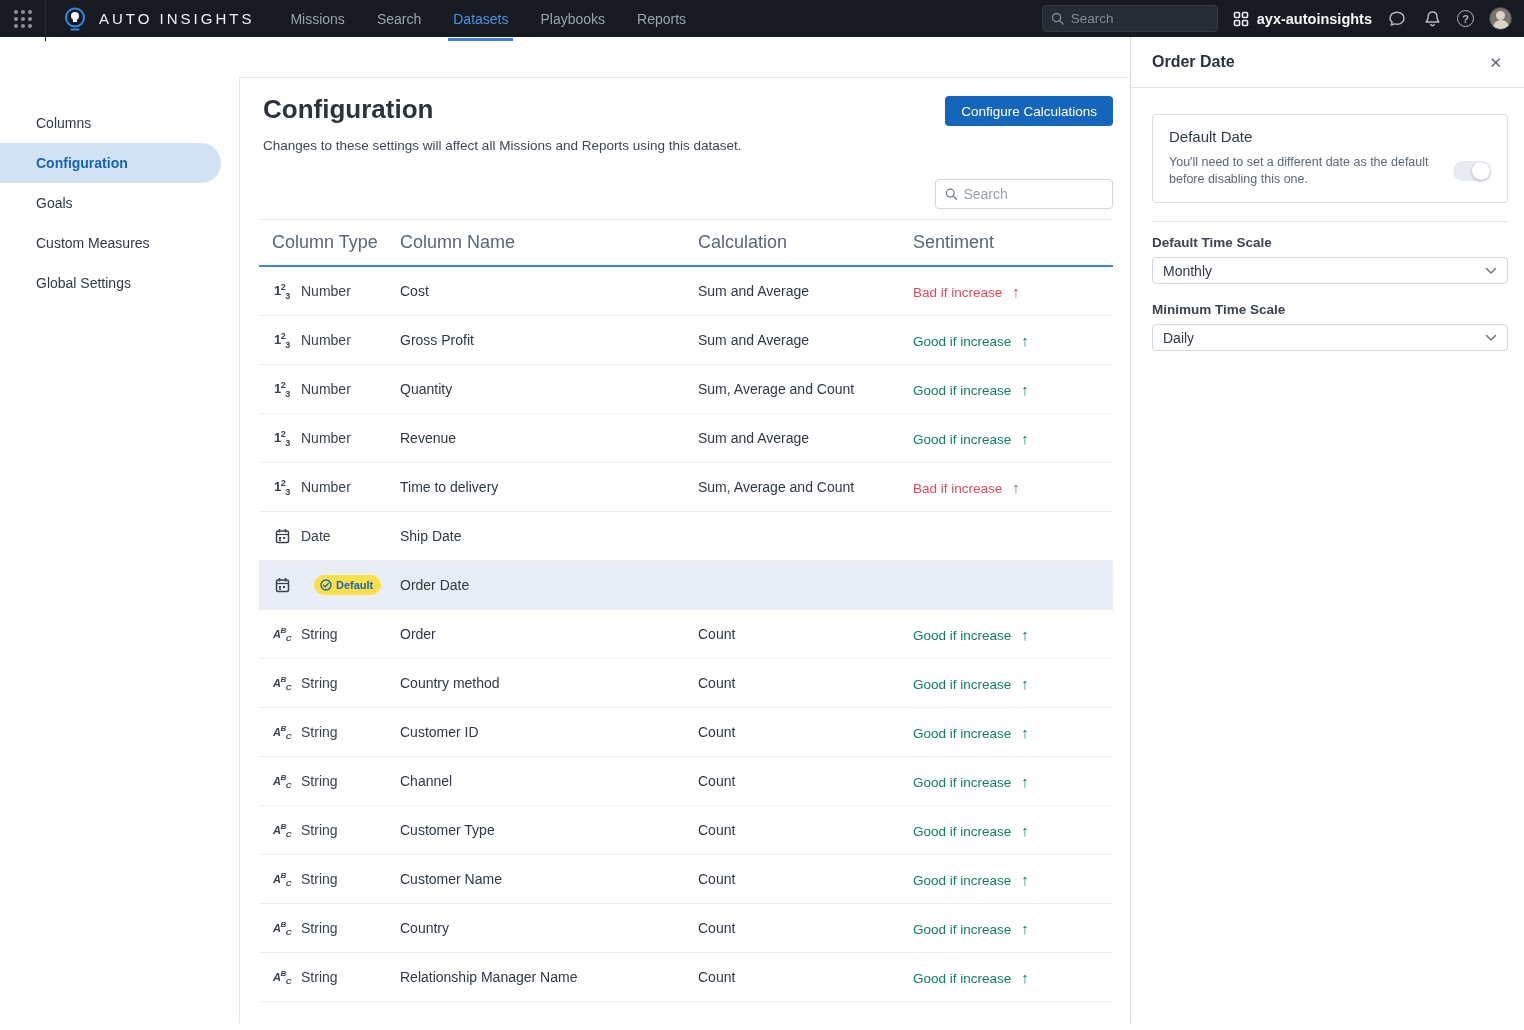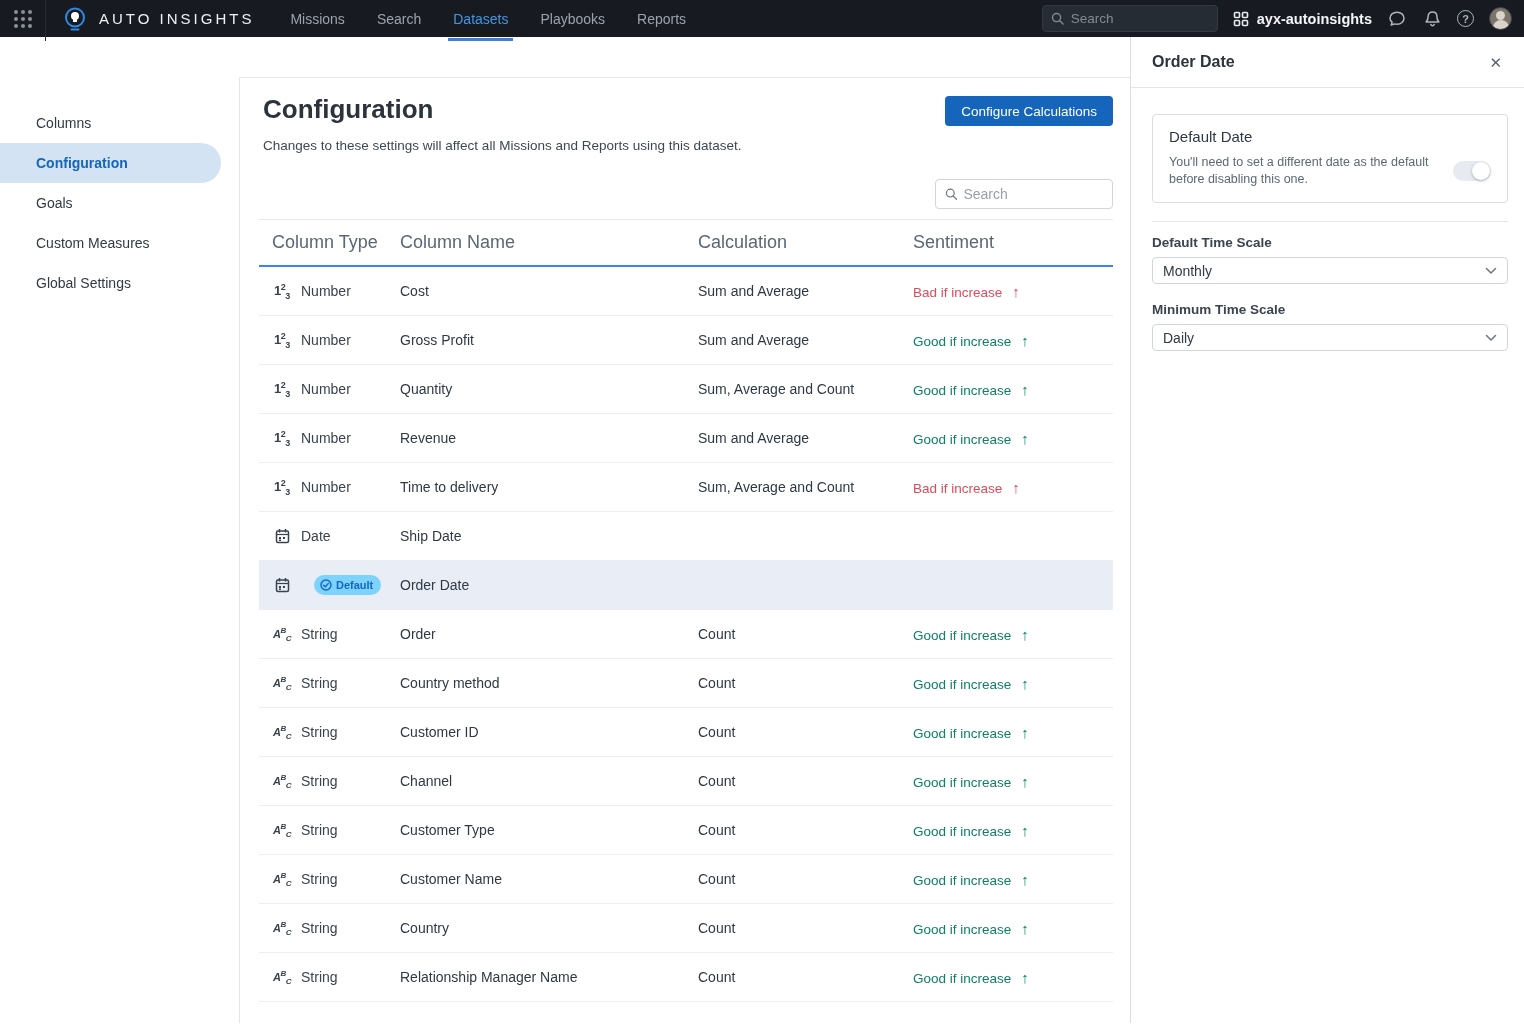--- a/index.html
+++ b/index.html
@@ -75,21 +75,21 @@
   .t-row{ height:49px; border-bottom:1px solid var(--row-border); font-size:14px; color:var(--text); cursor:pointer; }
   .t-row.hl{ background:var(--row-hl); }
   .type-cell{ display:flex; align-items:center; gap:9px; color:#39434e; }
   .type-icon{ width:20px; display:flex; justify-content:center; align-items:center; flex:none; }
   .ni{ font-size:13px; font-weight:700; white-space:nowrap; letter-spacing:-0.5px; }
   .ni .sp{ font-size:9px; vertical-align:super; }
   .ni .sb{ font-size:9px; vertical-align:sub; }
   .si{ font-size:11px; font-weight:700; white-space:nowrap; letter-spacing:-0.5px;font-style:italic; }
   .si .sp{ font-size:8px; vertical-align:super; }
   .si .sb{ font-size:8px; vertical-align:sub; }
-  .default-badge{ display:inline-flex; align-items:center; gap:4px; background:#7dd3fc; color:#1566c0;
+  .default-badge{ display:inline-flex; align-items:center; gap:4px; background:#fde047; color:#1566c0;
     font-size:11px; font-weight:700; border-radius:10px; height:20px; padding:0 8px 0 6px; margin-left:13px; }
   .sent-cell{ font-size:13.5px; }
   .sent-cell.good{ color:var(--good); }
   .sent-cell.bad{ color:var(--bad); }
   .sent-cell .arrow{ margin-left:10px; font-size:15px; }
 
   
   .panel{ width:394px; flex:none; border-left:1px solid #dadfe5; display:flex; flex-direction:column; }
   .panel-header{ height:51px; flex:none; border-bottom:1px solid var(--border); display:flex; align-items:center;
     justify-content:space-between; padding:0 22px 0 21px; }

